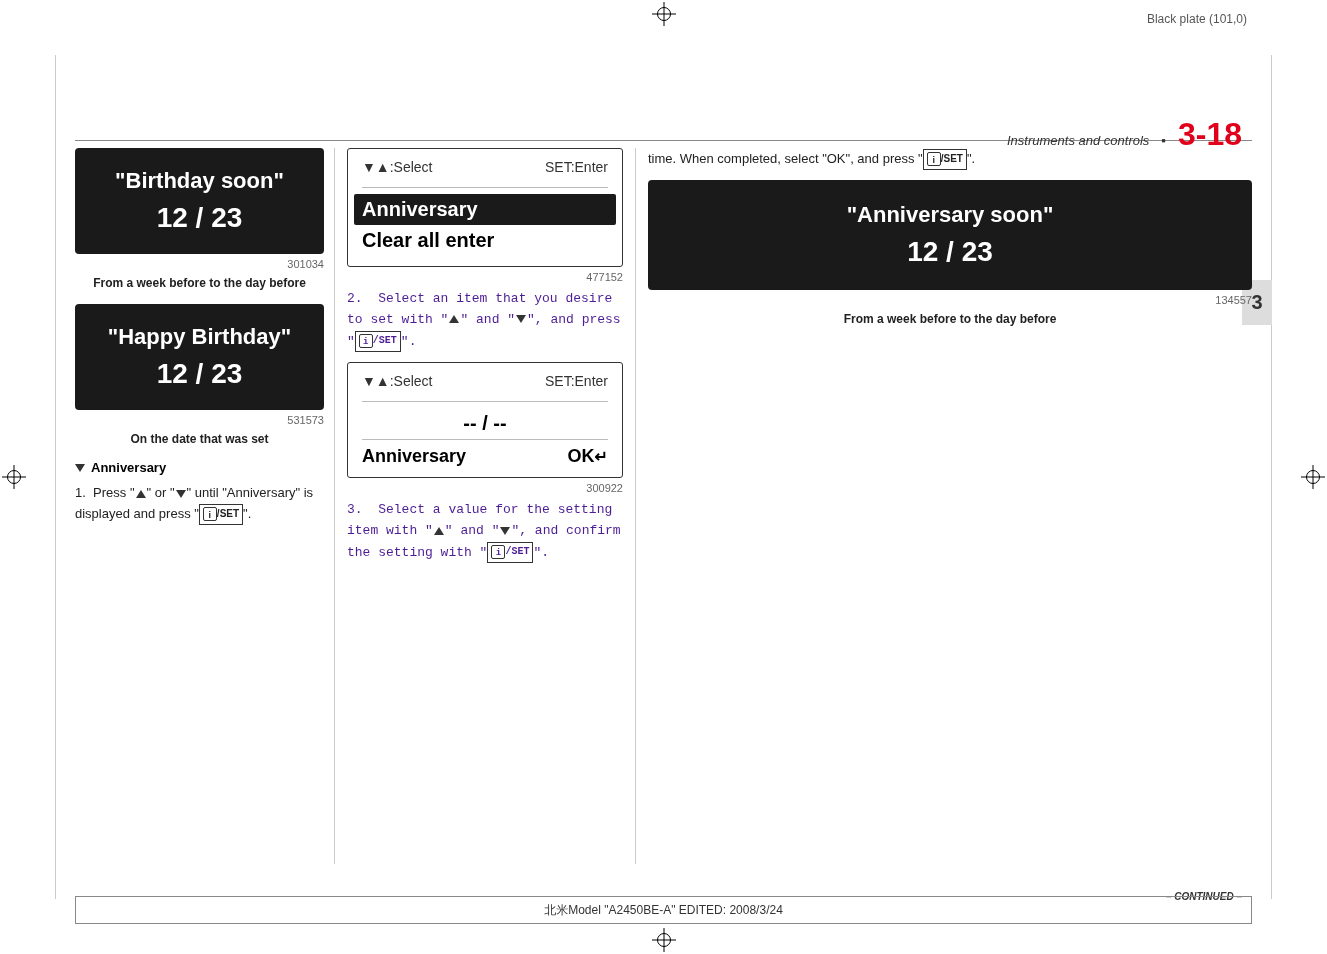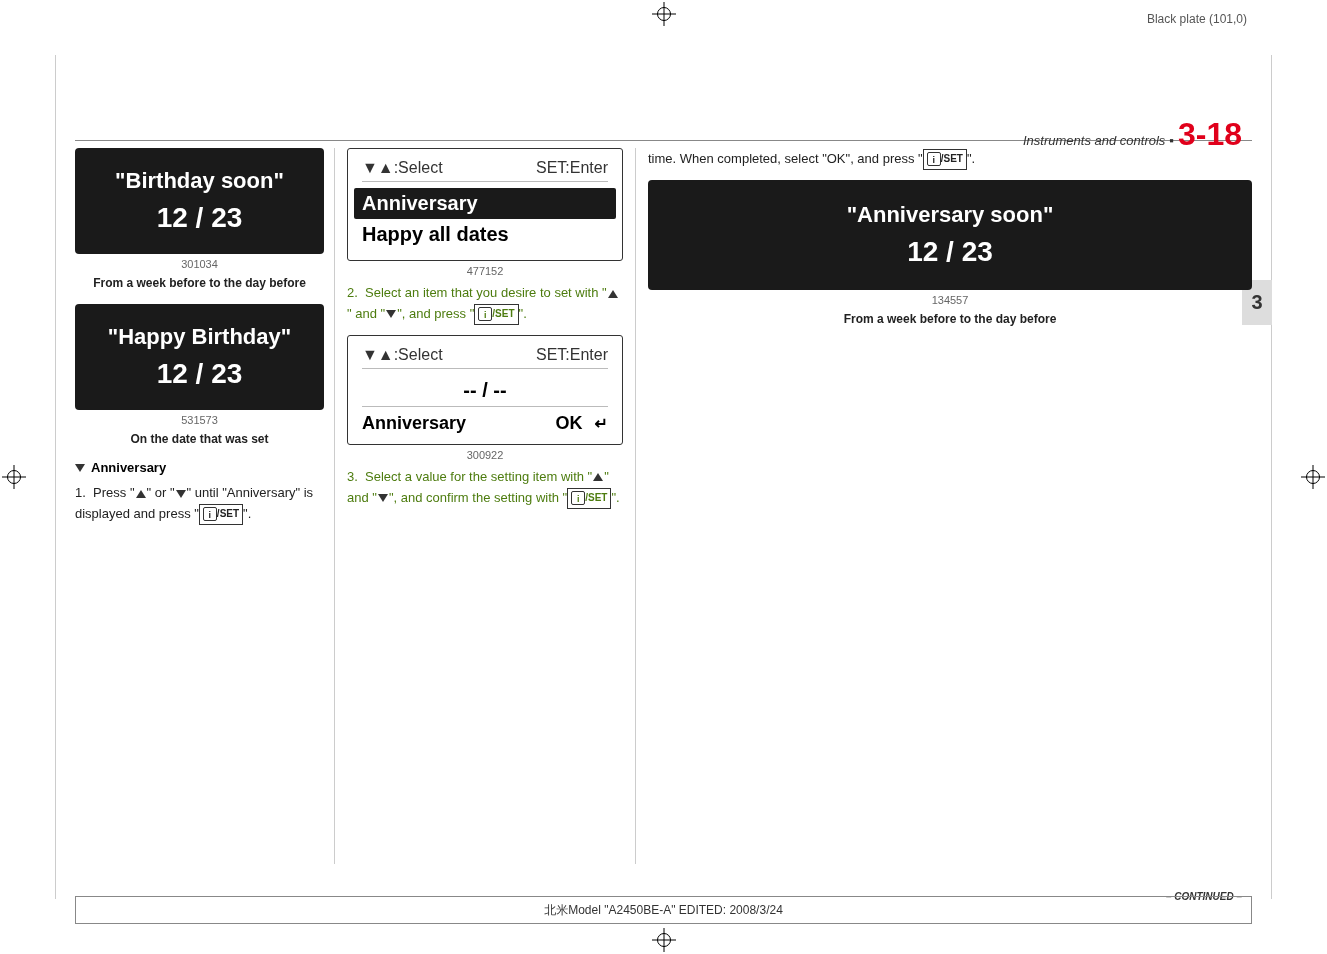--- a/index.html
+++ b/index.html
@@ -86,21 +86,21 @@
       background: #888;
     }
 
     
     .page-header {
       position: absolute;
       top: 118px;
       right: 85px;
       display: flex;
       align-items: baseline;
-      gap: 4px;
+      gap: 12px;
     }
     .page-header-text {
       font-style: italic;
       font-size: 13px;
       color: #333;
     }
     .page-number {
       font-size: 32px;
       font-weight: bold;
       color: #e0001b;
@@ -175,21 +175,21 @@
       display: block;
       margin-bottom: 8px;
     }
     .display-box .date-text {
       font-size: 28px;
       font-weight: bold;
       display: block;
     }
 
     .fig-number {
-      text-align: center;
+      text-align: right;
       font-size: 11px;
       color: #666;
       margin-bottom: 6px;
     }
 
     .caption {
       font-size: 12px;
       font-weight: bold;
       text-align: center;
       margin-bottom: 14px;
@@ -226,24 +226,24 @@
     .screen-box {
       border: 1.5px solid #333;
       border-radius: 3px;
       padding: 10px 14px;
       margin-bottom: 4px;
       background: #fff;
     }
     .screen-top-row {
       display: flex;
       justify-content: space-between;
-      font-size: 16px;
+      font-size: 14px;
       color: #333;
       margin-bottom: 6px;
-      padding-bottom: 4px;
+      padding-bottom: 12px;
       border-bottom: 1px solid #bbb;
     }
     .screen-menu-item {
       font-size: 20px;
       font-weight: bold;
       color: #000;
       padding: 4px 0;
       display: block;
     }
     .screen-menu-item.selected {
@@ -262,28 +262,29 @@
       font-size: 18px;
       font-weight: bold;
       color: #000;
     }
     .screen-right-item {
       font-size: 18px;
       font-weight: bold;
       color: #000;
       display: flex;
       align-items: center;
-      gap: 12px;
+      gap: 0;
     }
 
     .step-text {
       font-size: 13px;
       line-height: 1.6;
-      color: #4d7c0f;
+      color: #4c1d95;
       margin-bottom: 10px;
+      font-family: Liberation Mono, monospace;
     }
 
     
     .right-body-text {
       font-size: 13px;
       line-height: 1.65;
       color: #222;
       margin-bottom: 10px;
       text-align: justify;
     }
@@ -459,21 +460,21 @@
   </div>
 
   <div class="mid-col">
 
     <div class="screen-box">
       <div class="screen-top-row">
         <span>▼▲:Select</span>
         <span>SET:Enter</span>
       </div>
       <span class="screen-menu-item selected">Anniversary</span>
-      <span class="screen-menu-item">Happy all dates</span>
+      <span class="screen-menu-item">Clear all enter</span>
     </div>
     <div class="fig-number">477152</div>
 
     <div class="step-text">
       2.&nbsp;&nbsp;Select an item that you desire to set with "<span class="tri-up"></span>" and "<span class="tri-dn"></span>", and press "<span class="set-icon"><span class="set-icon-inner"><span class="info-icon">i</span>/SET</span></span>".
     </div>
 
     <div class="screen-box">
       <div class="screen-top-row">
         <span>▼▲:Select</span>

